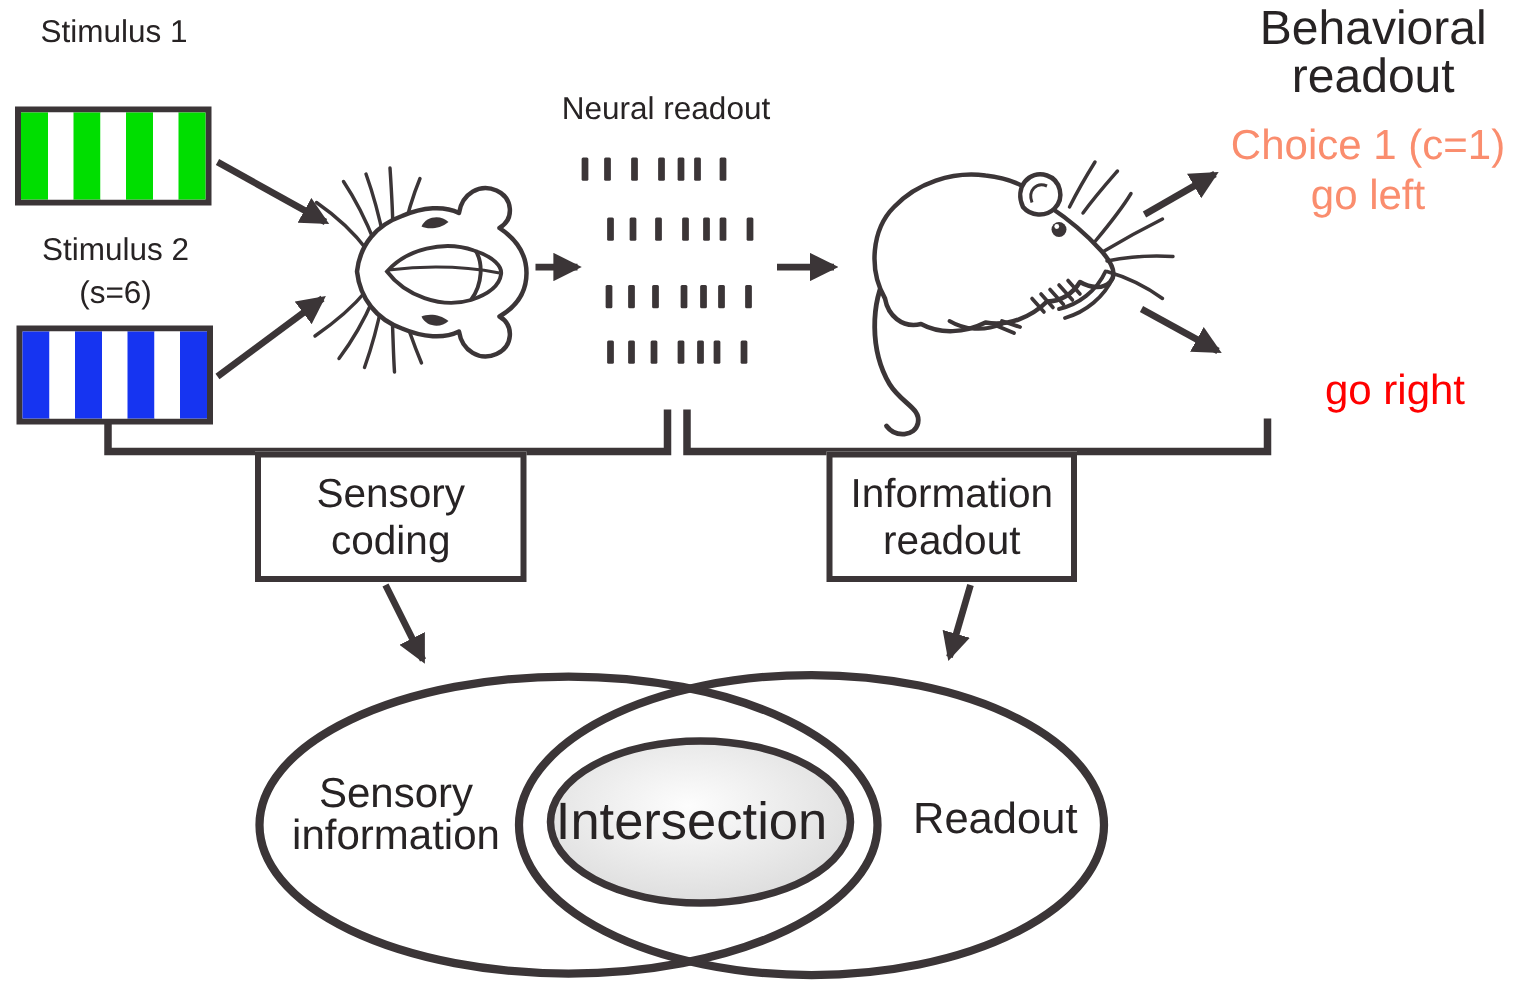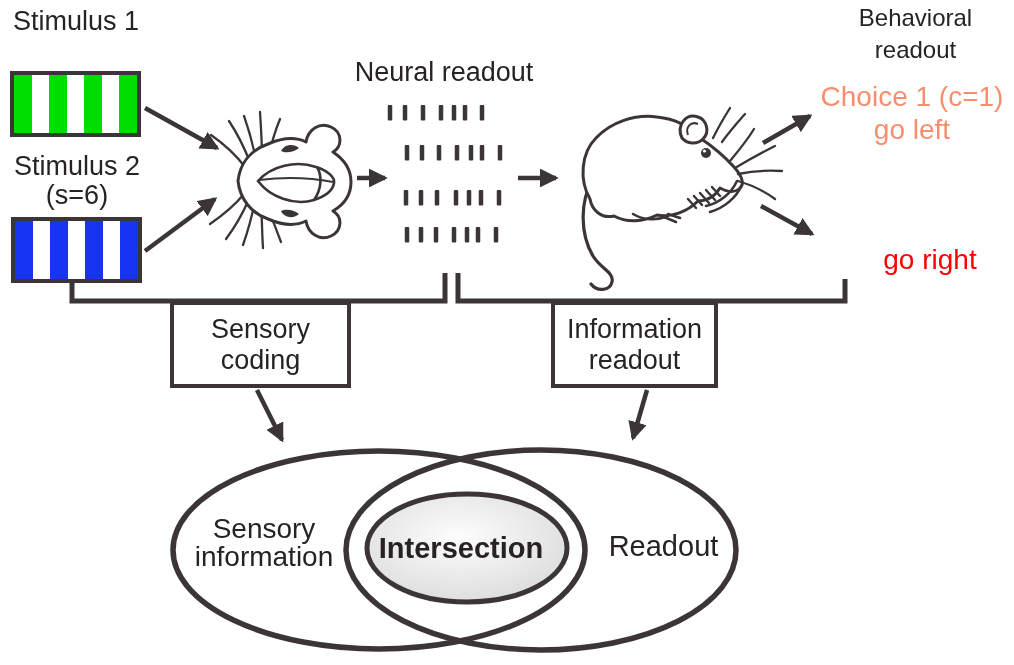--- a/index.html
+++ b/index.html
@@ -9,25 +9,25 @@
   }
   #art{position:absolute;left:0;top:0;z-index:1;}
   .txt{position:absolute;z-index:2;text-align:center;white-space:nowrap;}
   .line{display:block;}
   .stim-bar{position:absolute;z-index:2;border:4px solid var(--outline,#3b3537);
     box-sizing:border-box;display:flex;flex-direction:row;}
   .stim-bar>div{flex:1 1 0;}
   .pbox{position:absolute;z-index:2;background:#fff;border:4.5px solid var(--outline,#3b3537);
     box-sizing:border-box;display:flex;flex-direction:column;align-items:center;justify-content:center;
     font-size:27px;line-height:31px;}
-  .f27{font-size:27px;line-height:29px;}
+  .f27{font-size:21px;line-height:29px;}
   .f28{font-size:28px;line-height:33px;}
-  .title{font-size:24px;line-height:32px;}
+  .title{font-size:32px;line-height:32px;}
   .venn-l{font-size:28px;line-height:28px;}
-  .venn-b{font-size:29px;font-weight:bold;line-height:30px;}
+  .venn-b{font-size:35px;font-weight:normal;line-height:30px;}
   .venn-r{font-size:29px;line-height:30px;}
   .shift-right{transform:translateX(24px);}
   svg .ln{stroke:var(--outline,#3b3537);fill:none;}
   svg .fl{fill:var(--outline,#3b3537);stroke:none;}
   svg .wfill{fill:#ffffff;}
 </style>
 </head>
 <body>
 
 <div id="figure">

